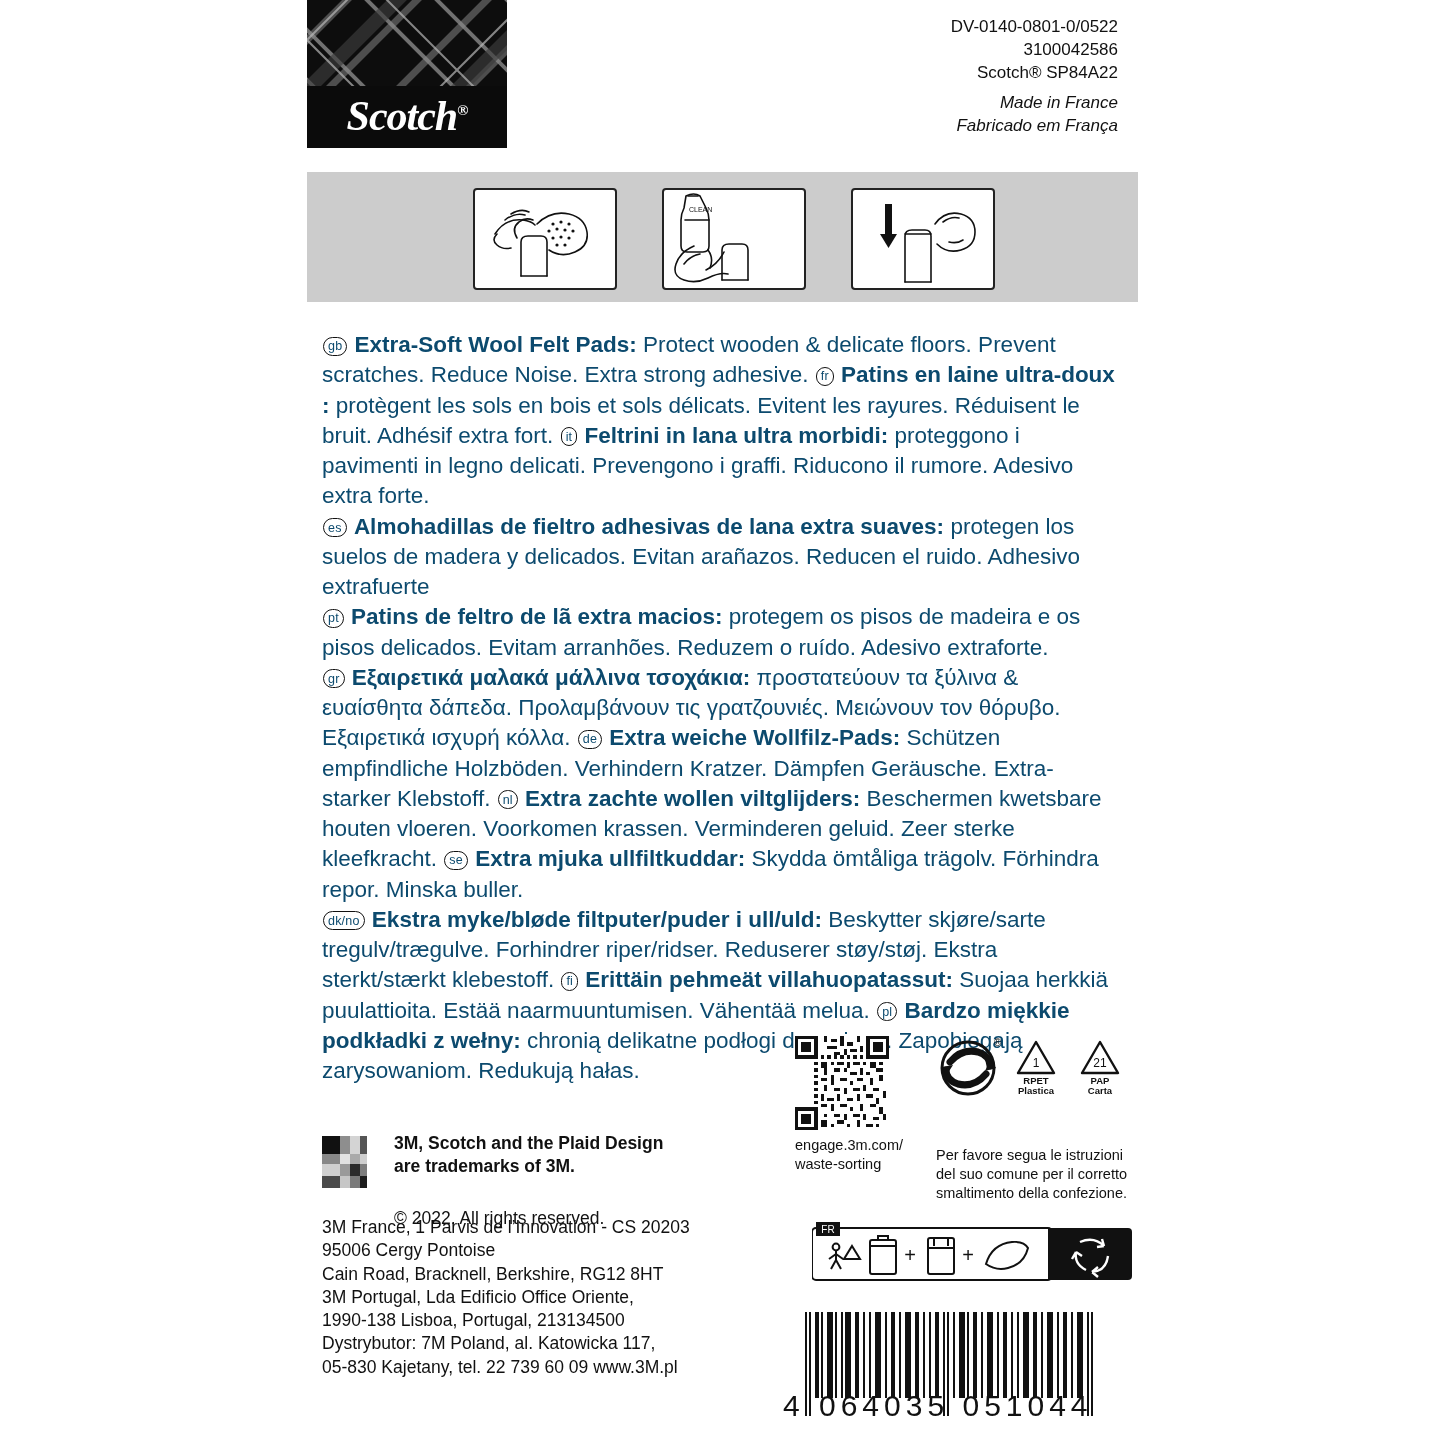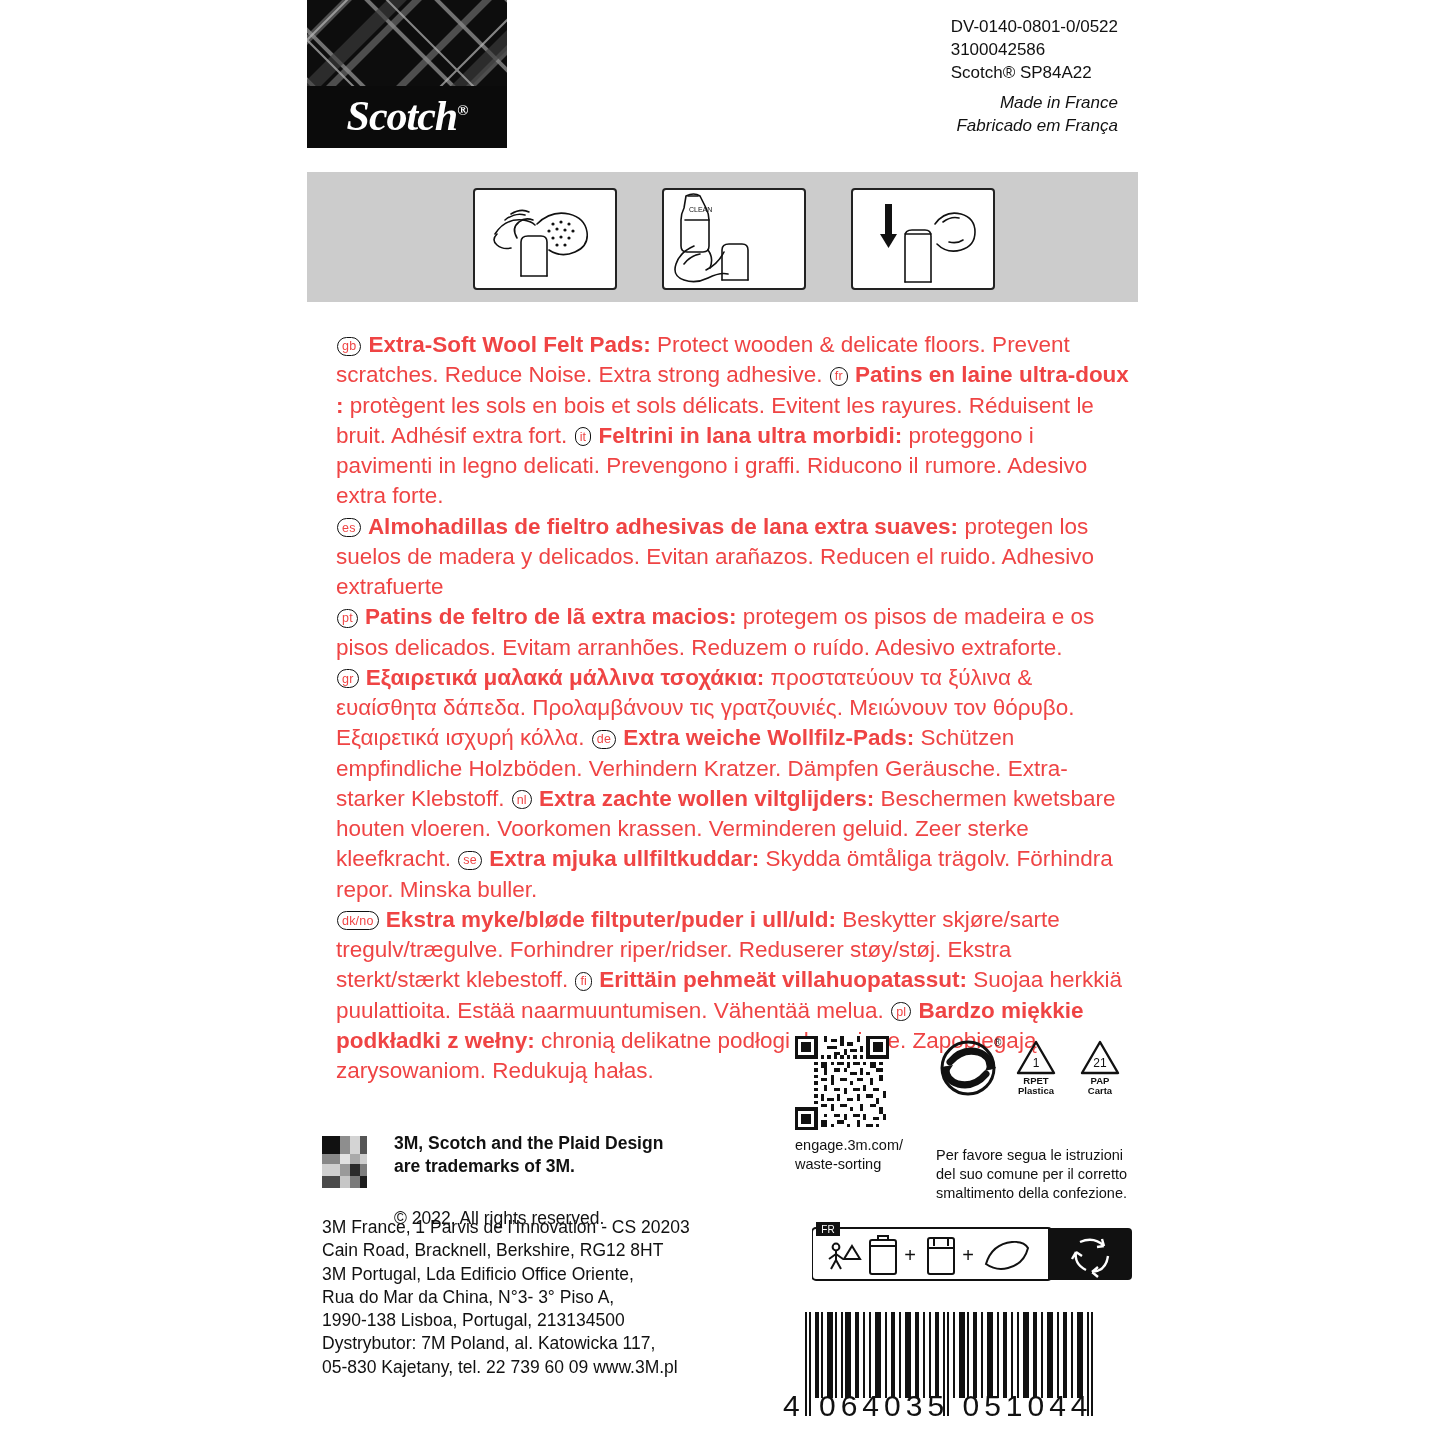--- a/index.html
+++ b/index.html
@@ -54,21 +54,21 @@
     font-family: "Liberation Serif", serif;
   }
   #logo-text sup {
     font-size: 15px;
     vertical-align: super;
   }
   #code-block {
     position: absolute;
     right: 327px;
     top: 16px;
-    text-align: left;
+    text-align: right;
     font-size: 17px;
     line-height: 1.35;
   }
   #origin-block {
     position: absolute;
     right: 327px;
     top: 92px;
     text-align: right;
     font-size: 17px;
     line-height: 1.35;
@@ -94,26 +94,26 @@
     border-radius: 4px;
     overflow: hidden;
   }
   #instr-1 { left: 166px; }
   #instr-2 { left: 355px; }
   #instr-3 { left: 544px; }
 
   
   #copy {
     position: absolute;
-    left: 336px;
+    left: 322px;
     top: 330px;
     width: 800px;
     font-size: 22.5px;
     line-height: 1.345;
-    color: #ef4444;
+    color: #0c4a6e;
     text-align: left;
   }
   #copy b { font-weight: bold; }
   .lang {
     display: inline-block;
     border: 1.6px solid #111;
     border-radius: 999px;
     font-size: 12.5px;
     line-height: 1;
     padding: 2.5px 4px 2px 4px;
@@ -379,23 +379,23 @@
   </svg>
   <div id="tm-text">
     <div>3M, Scotch and the Plaid Design</div>
     <div>are trademarks of 3M.</div>
     <div class="reg">© 2022. All rights reserved.</div>
   </div>
 </div>
 
 <div id="address-block">
   <div>3M France, 1 Parvis de l’Innovation - CS 20203</div>
+  <div>95006 Cergy Pontoise</div>
   <div>Cain Road, Bracknell, Berkshire, RG12 8HT</div>
   <div>3M Portugal, Lda Edificio Office Oriente,</div>
-  <div>Rua do Mar da China, N°3- 3° Piso A,</div>
   <div>1990-138 Lisboa, Portugal, 213134500</div>
   <div>Dystrybutor: 7M Poland, al. Katowicka 117,</div>
   <div>05-830 Kajetany, tel. 22 739 60 09 www.3M.pl</div>
 </div>
 
 <div id="qr-block">
   <svg id="qr-code" viewBox="0 0 29 29" shape-rendering="crispEdges">
     <rect width="29" height="29" fill="#fff"></rect>
     <g fill="#111">
 

